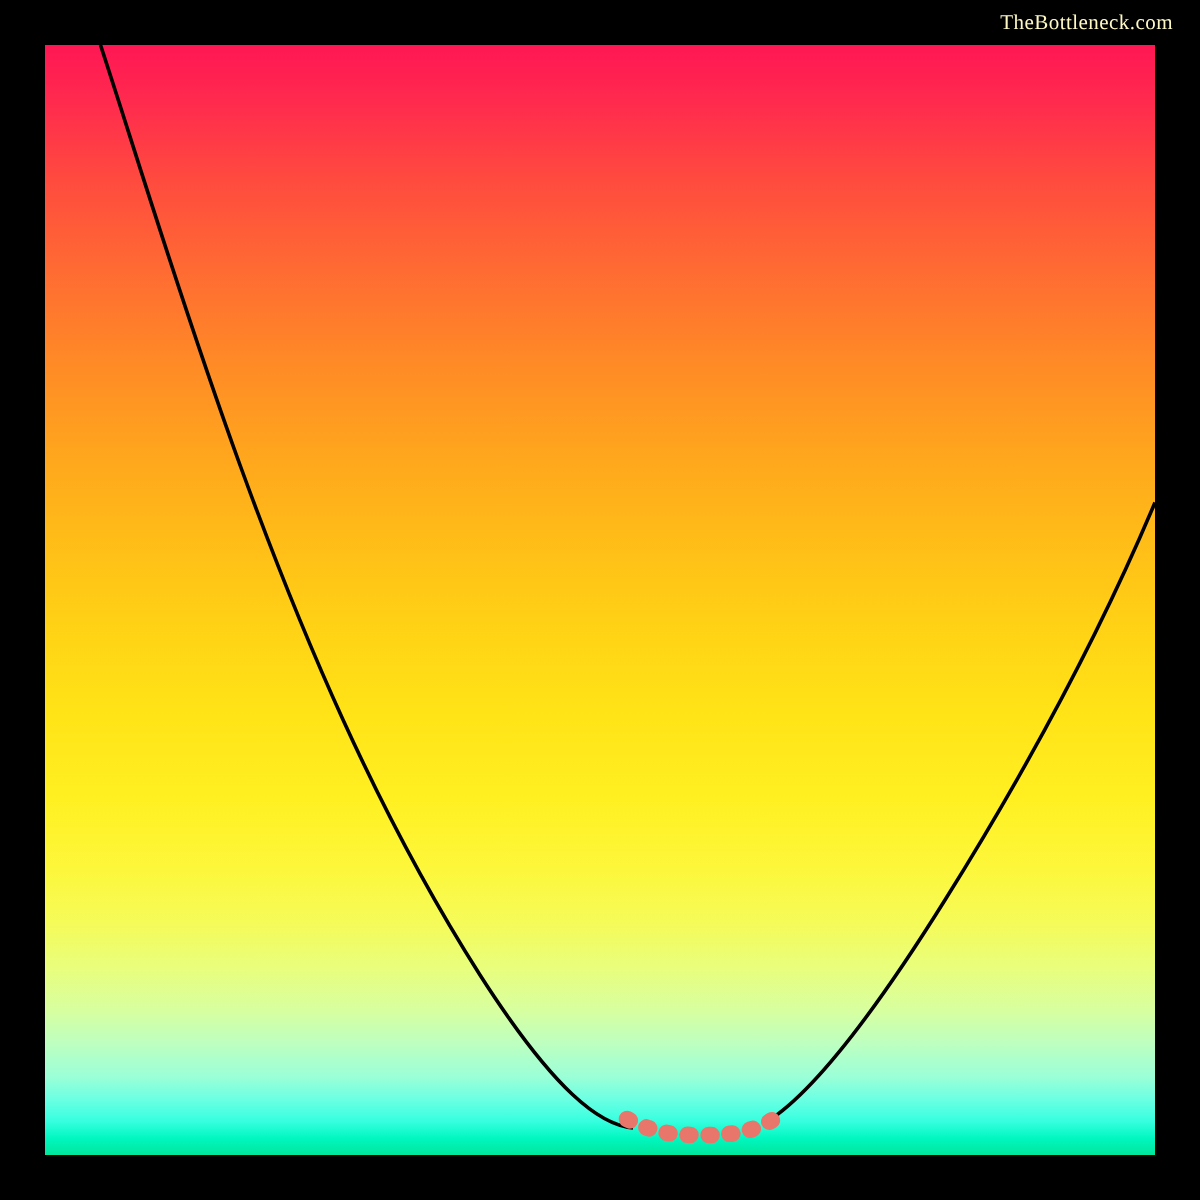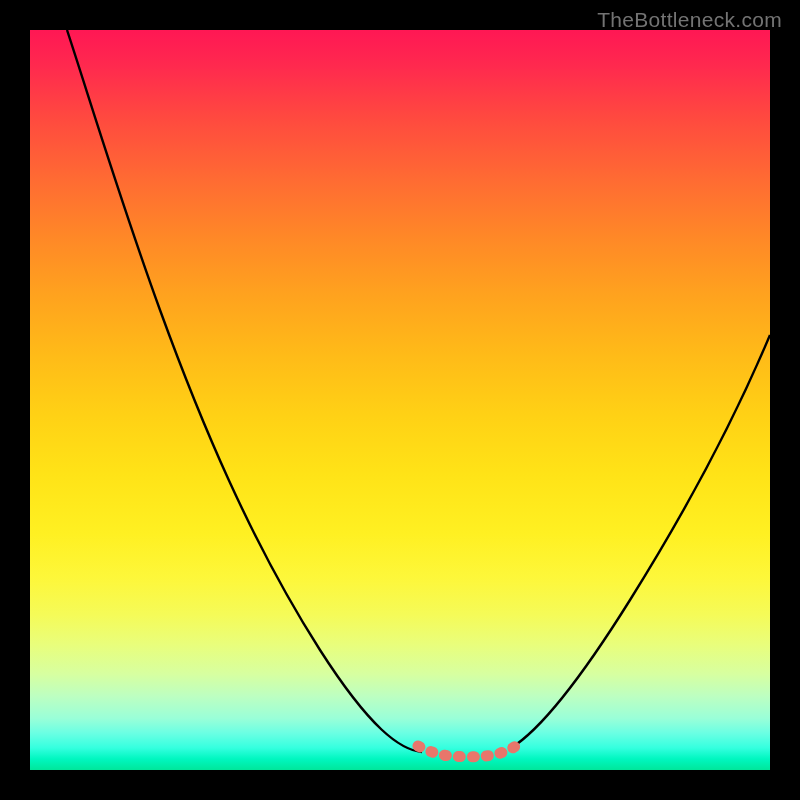--- a/index.html
+++ b/index.html
@@ -14,25 +14,26 @@
   .container {
     width: 800px;
     height: 800px;
     position: relative;
     background: #000;
   }
   .watermark {
     position: absolute;
     top: 8px;
     right: 18px;
-    color: #737373;
-    font-size: 21px;
+    color: #fef9c3;
+    font-size: 14px;
     font-weight: 500;
     z-index: 10;
     letter-spacing: 0.3px;
+    font-family: Liberation Serif, serif;
   }
   .plot-area {
     position: absolute;
     top: 30px;
     left: 30px;
     width: 740px;
     height: 740px;
   }
   .gradient-bg {
     position: absolute;

